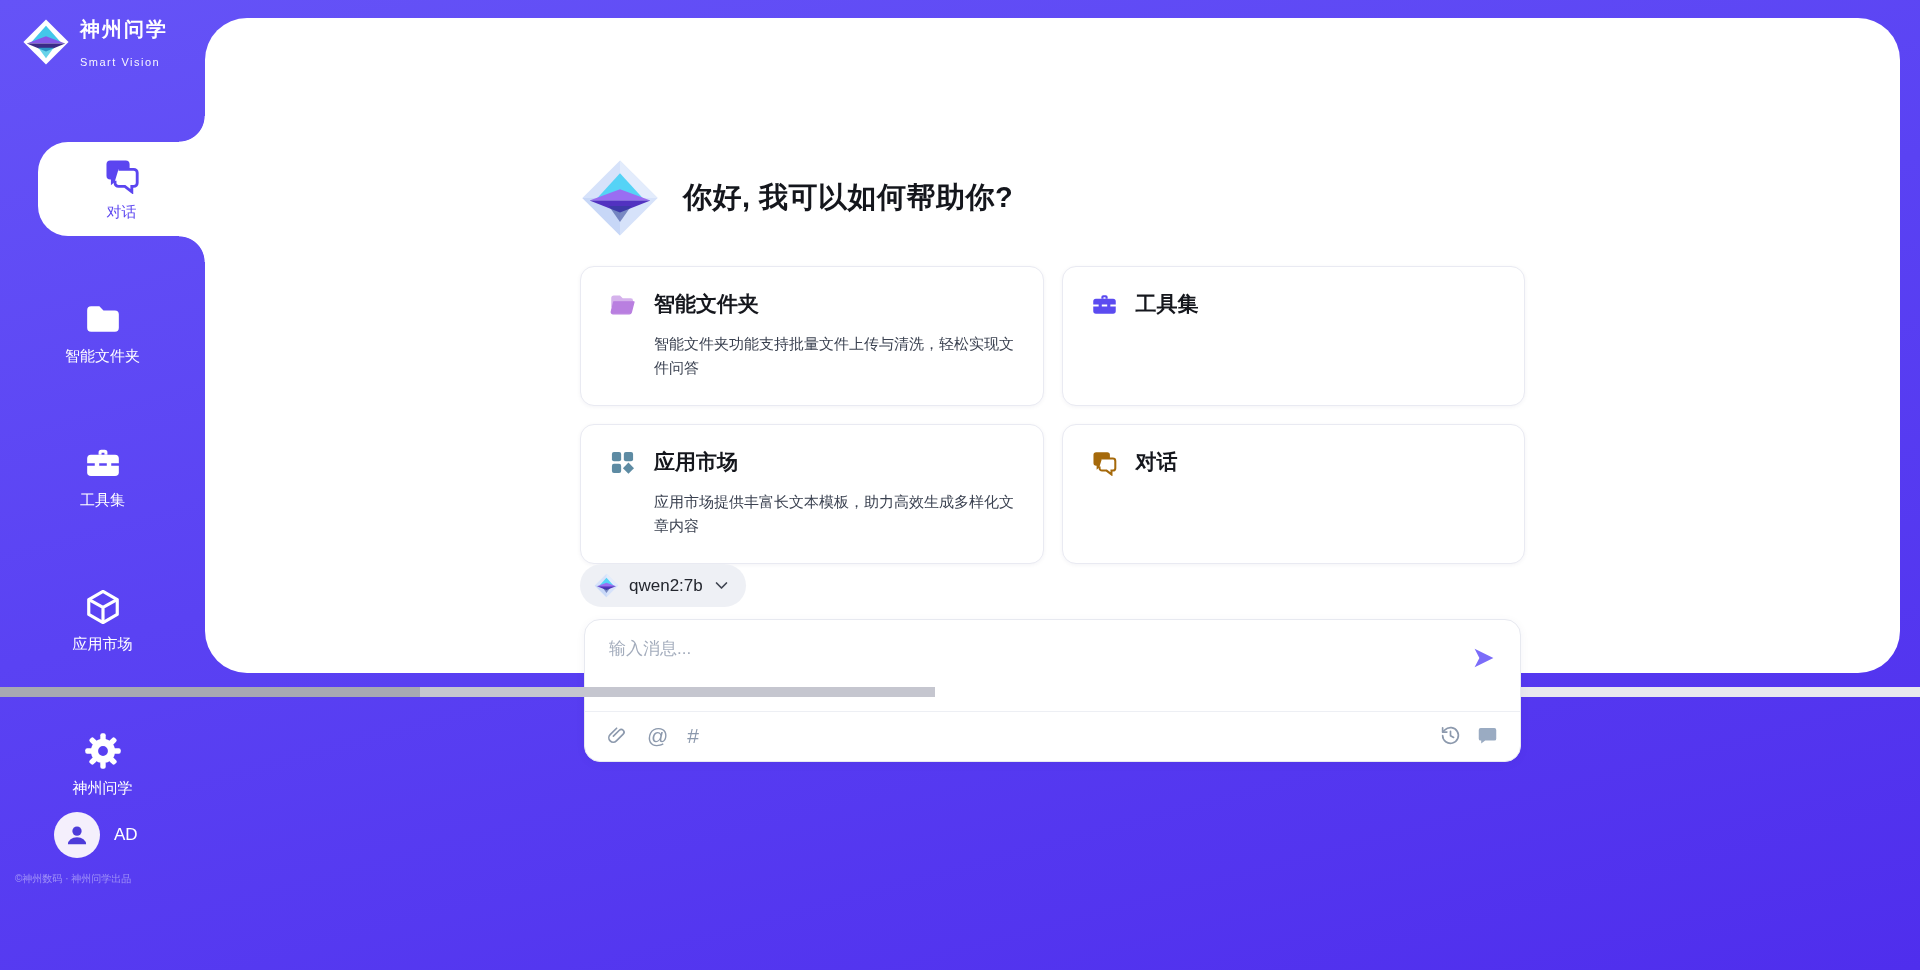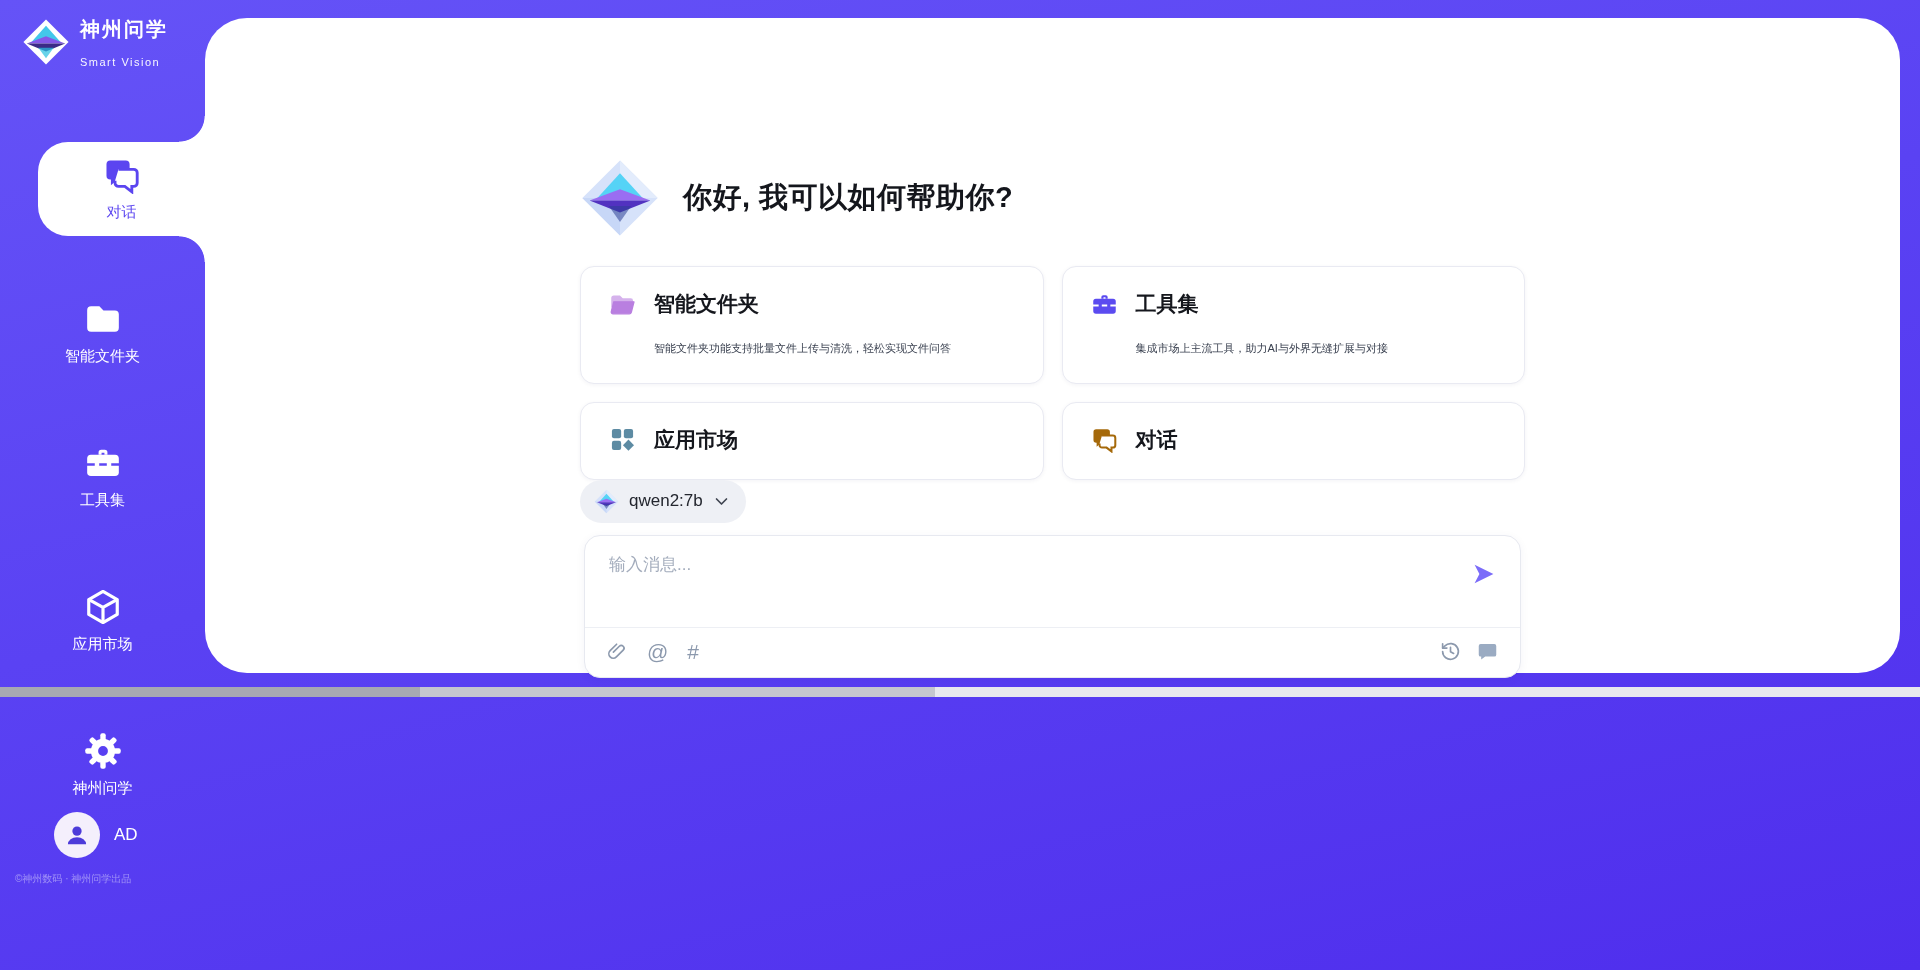--- a/index.html
+++ b/index.html
@@ -53,21 +53,21 @@
   .greeting-title { font-size:29px; font-weight:bold; color:#14161c; letter-spacing:.5px; }
 
   .cards { margin-top:28px; display:grid; grid-template-columns:1fr 1fr; gap:18px; }
   .card {
     background:#fff; border:1px solid #e9eaf2; border-radius:14px; padding:23px 28px 25px;
     box-shadow:0 1px 4px rgba(28,28,70,.05); cursor:pointer;
   }
   .card-head { display:flex; align-items:center; gap:18px; }
   .card-head svg { width:27px; height:27px; }
   .card-title { font-size:21px; font-weight:bold; color:#15171d; }
-  .card-desc { margin:22px 0 0 45px; font-size:11px; color:#3a4150; line-height:1.6; }
+  .card-desc { margin:14px 0 0 45px; font-size:15px; color:#3a4150; line-height:1.6; }
 
   .spacer { flex:1; }
 
   .model-row { display:flex; }
   .model-pill {
     display:inline-flex; align-items:center; gap:10px; background:#eef0f5; border-radius:22px;
     height:43px; padding:0 16px 0 14px; cursor:pointer;
   }
   .model-pill .logo { width:25px; height:25px; }
   .model-name { font-size:17px; color:#23262e; }
@@ -233,35 +233,35 @@
             <div class="card-desc">智能文件夹功能支持批量文件上传与清洗，轻松实现文件问答</div>
           </div>
 
           <div class="card">
             <div class="card-head">
               <svg viewBox="0 0 24 24" class="ic-toolbox">
                   <use href="#ic-briefcase"></use>
                 </svg>
               <span class="card-title">工具集</span>
             </div>
-            <div class="card-desc">集成市场上主流工具，助力AI与外界无缝扩展与对接</div>
           </div>
 
           <div class="card">
             <div class="card-head">
               <svg viewBox="0 0 24 24" class="ic-apps">
                 <g fill="currentColor">
                   <rect x="2.6" y="2.6" width="8.2" height="8.2" rx="1.8"></rect>
                   <rect x="13.2" y="2.6" width="8.2" height="8.2" rx="1.8"></rect>
                   <rect x="2.6" y="13.2" width="8.2" height="8.2" rx="1.8"></rect>
                   <polygon points="17.3,12.1 22.2,17 17.3,21.9 12.4,17"></polygon>
                 </g>
               </svg>
               <span class="card-title">应用市场</span>
             </div>
+            <div class="card-desc">应用市场提供丰富长文本模板，助力高效生成多样化文章内容</div>
           </div>
 
           <div class="card">
             <div class="card-head">
               <svg viewBox="0 0 24 24" class="ic-chatc">
                   <use href="#ic-chat"></use>
                 </svg>
               <span class="card-title">对话</span>
             </div>
           </div>

